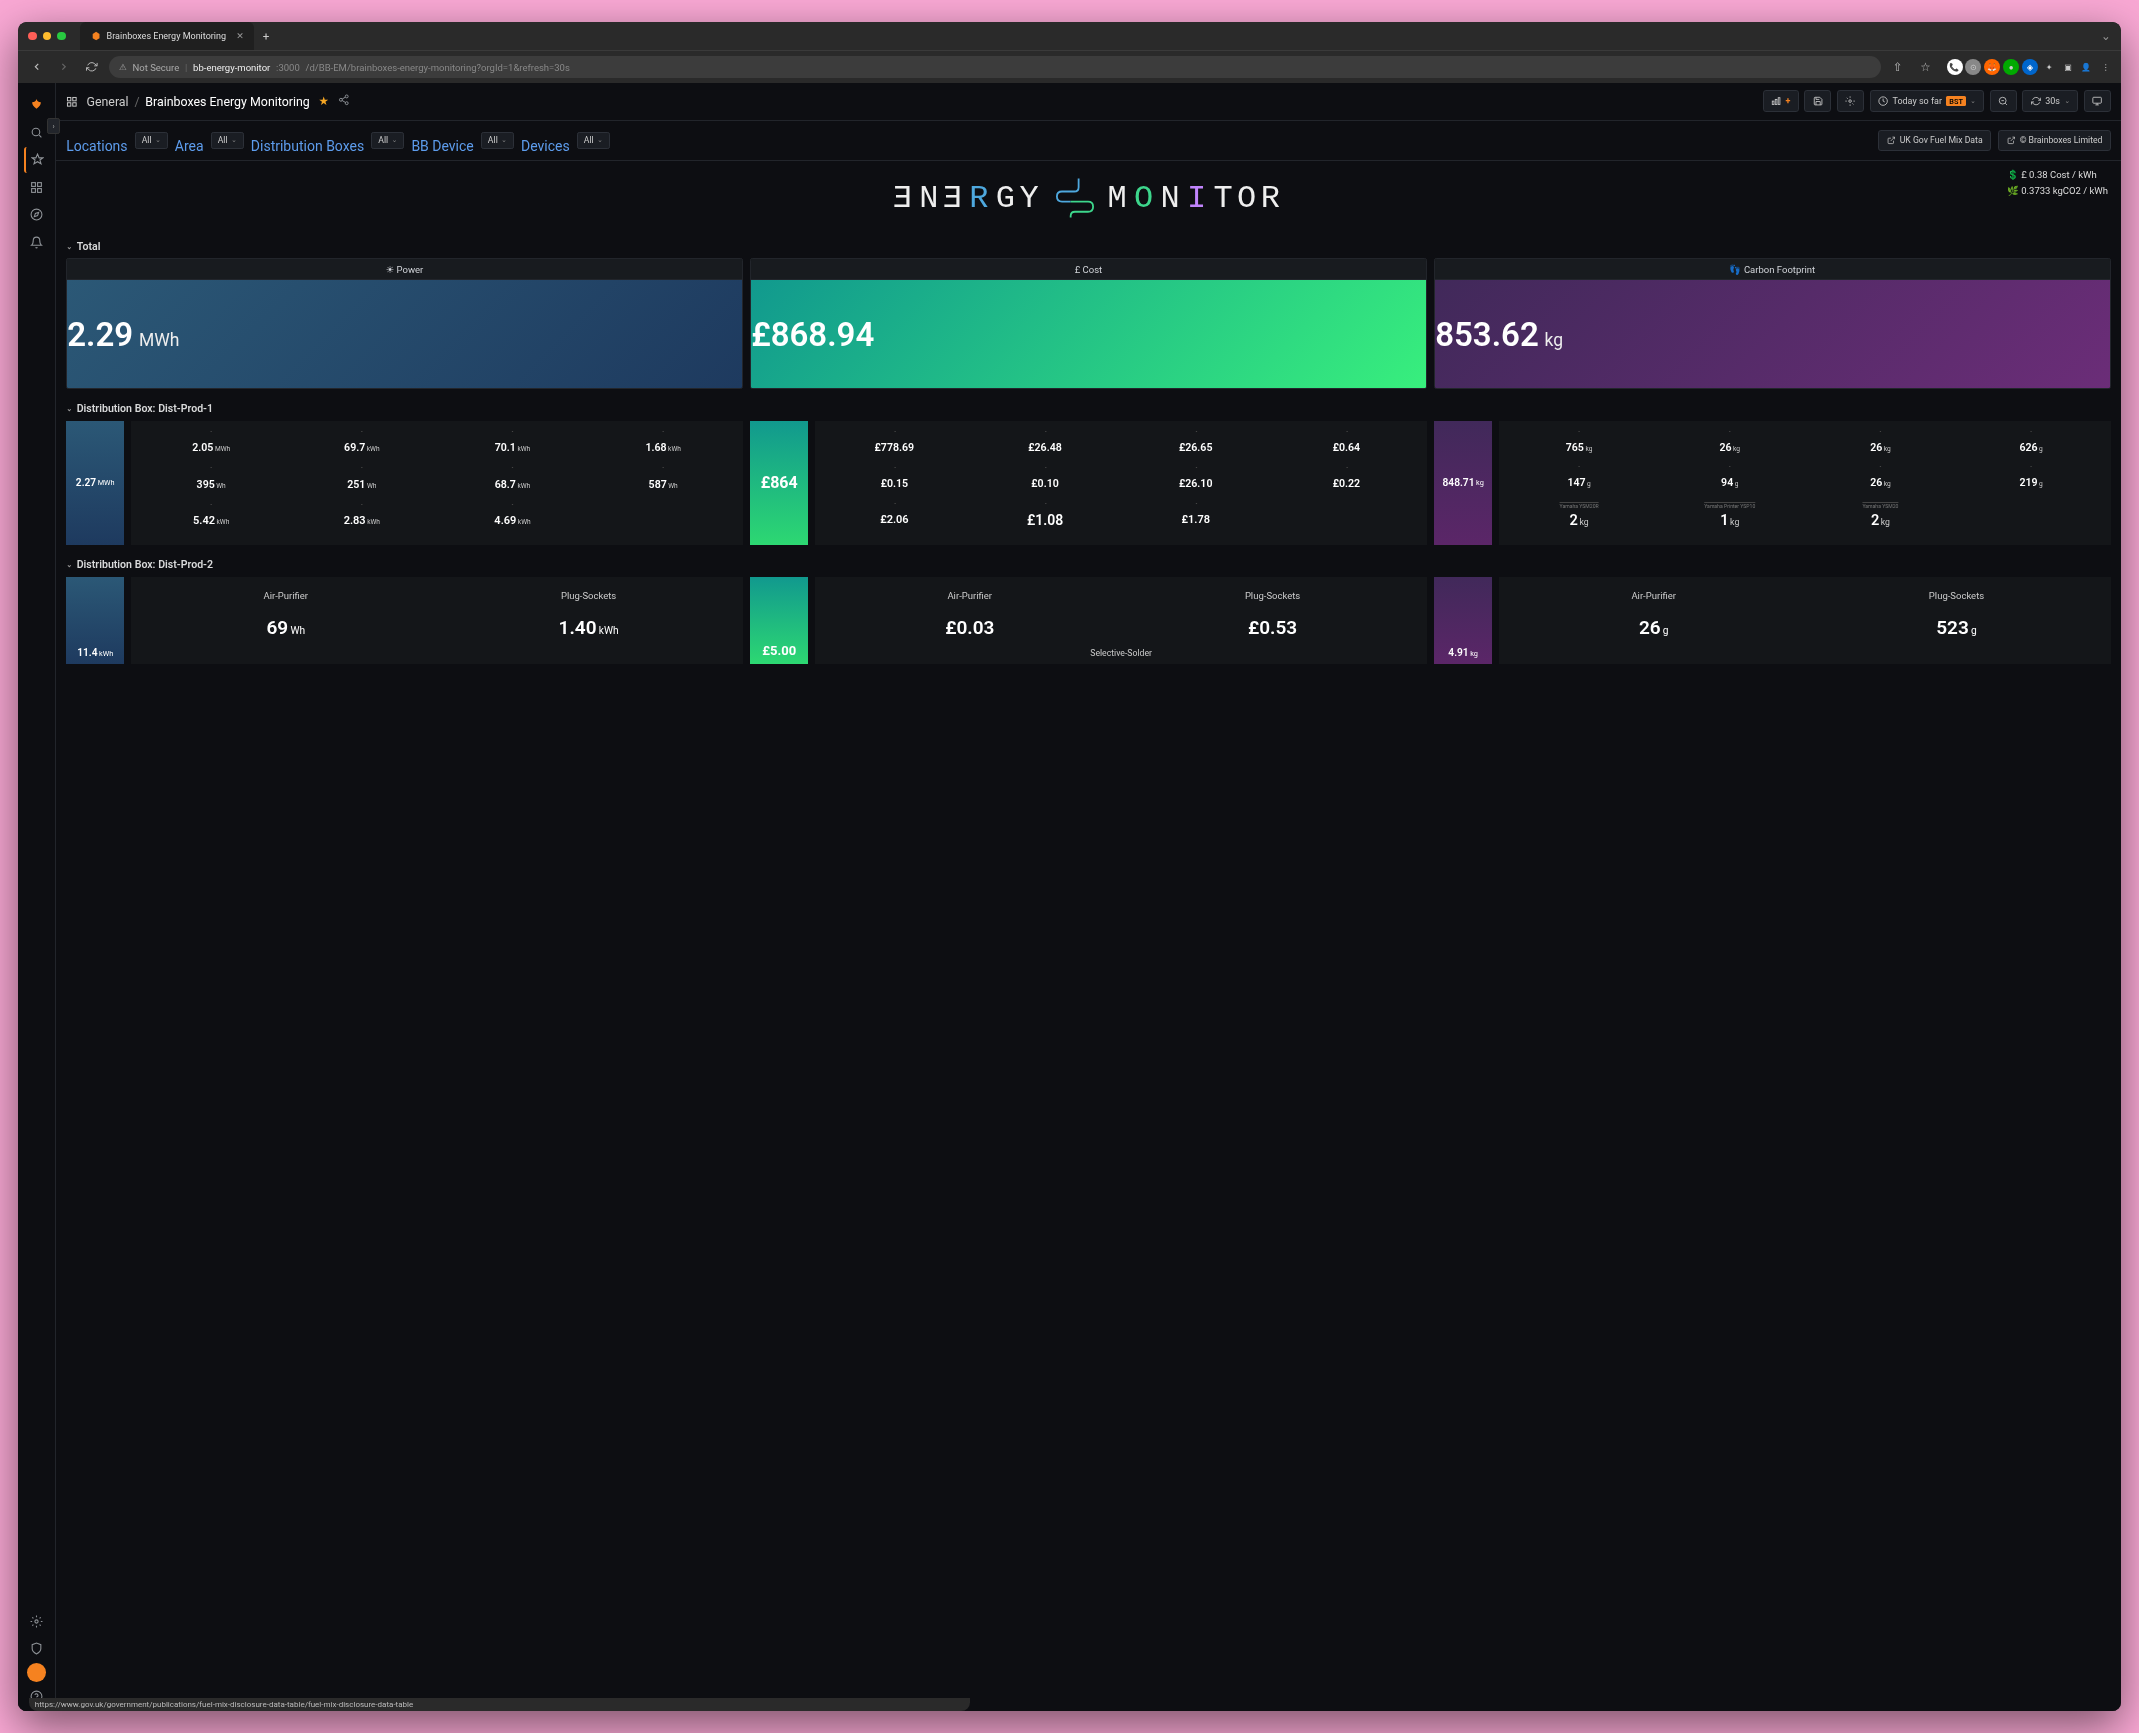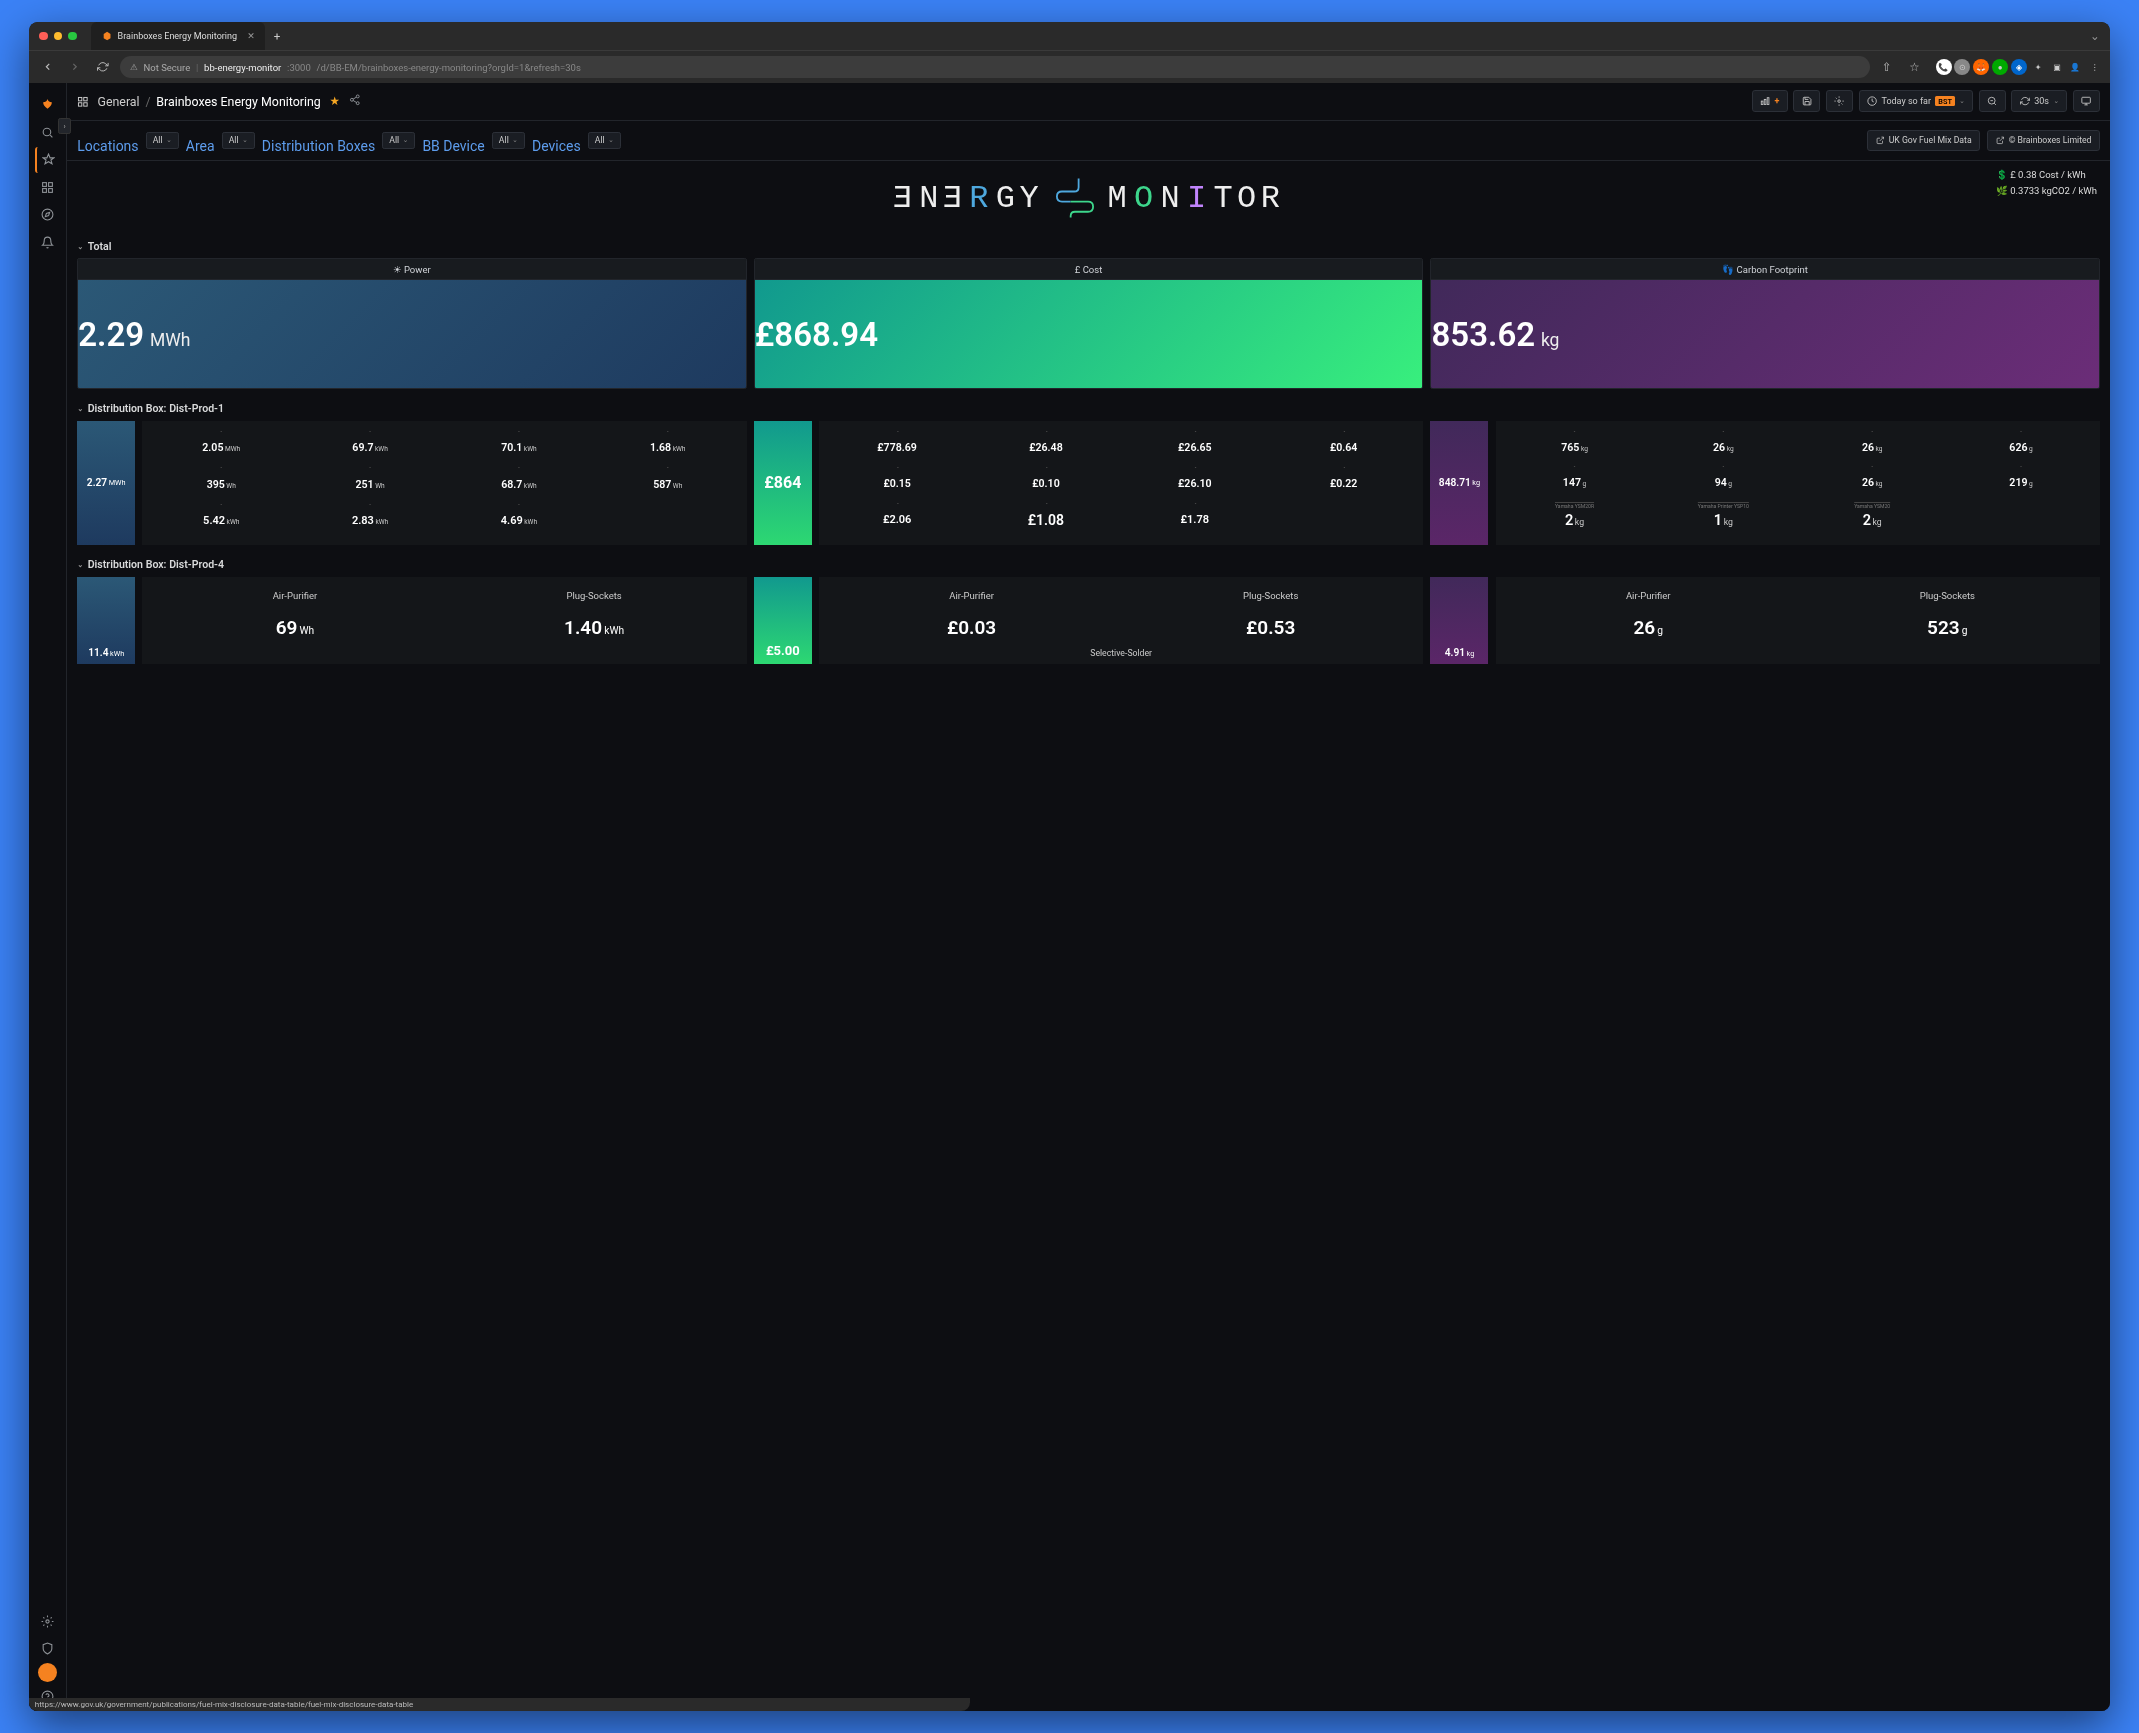--- a/index.html
+++ b/index.html
@@ -1,17 +1,17 @@
 <!DOCTYPE html>
 <html style="font-size:11.6px"><head>
 <meta charset="utf-8">
 <style>
 * { margin: 0; padding: 0; box-sizing: border-box; }
 body { background: #000; font-family: -apple-system, BlinkMacSystemFont, "Segoe UI", Roboto, sans-serif; color: #ccc; overflow: hidden; }
-.wrap { background: #3b82f6; padding: 22px 29px; }
+.wrap { background: #f9a8d4; padding: 22px 18px; }
 .window { background: #1f1f1f; border-radius: 8.7px; overflow: hidden; width: 100%; height: calc(100vh - 44px); display: flex; flex-direction: column; box-shadow: 0 14.6px 44px rgba(0,0,0,0.5); }
 
 
 .titlebar { background: #2a2a2a; height: 29px; display: flex; align-items: center; padding: 0 10.2px; border-bottom: 0.7px solid #3a3a3a; }
 .traffic { display: flex; gap: 5.8px; margin-right: 14.6px; }
 .traffic span { width: 8.7px; height: 8.7px; border-radius: 50%; }
 .traffic .r { background: #ff5f57; }
 .traffic .y { background: #febc2e; }
 .traffic .g { background: #28c840; }
 .tab { display: flex; align-items: center; gap: 5.8px; background: #1f1f1f; border-radius: 5.8px 5.8px 0 0; padding: 5.8px 10.2px; font-size: 9px; color: #ddd; height: 100%; }
@@ -472,21 +472,21 @@
               <div class="mg-item"><span class="lbl">&nbsp;</span><span class="v">26<span class="vu">kg</span></span></div>
               <div class="mg-item"><span class="lbl">&nbsp;</span><span class="v">219<span class="vu">g</span></span></div>
               <div class="mg-item" style="grid-column: 1 / span 1;"><span class="lbl">Yamaha YSM20R</span><span class="v" style="font-size: 14.6px;">2<span class="vu" style="font-size: 8.7px;">kg</span></span></div>
               <div class="mg-item"><span class="lbl">Yamaha Printer YSP10</span><span class="v" style="font-size: 14.6px;">1<span class="vu" style="font-size: 8.7px;">kg</span></span></div>
               <div class="mg-item"><span class="lbl">Yamaha YSM20</span><span class="v" style="font-size: 14.6px;">2<span class="vu" style="font-size: 8.7px;">kg</span></span></div>
             </div>
     </div>
 
     <div class="rowhdr">
             <span class="caret">⌄</span>
-            <span>Distribution Box: Dist-Prod-4</span>
+            <span>Distribution Box: Dist-Prod-2</span>
           </div>
     <div class="panels dist2">
       <div class="side-stat blue bottom">
               <span class="val"><span>11.4</span><span class="u">kWh</span></span>
             </div>
       <div class="mg2">
         <div class="item"><span class="lbl">Air-Purifier</span><span class="v"><span>69</span><span class="vu">Wh</span></span></div>
         <div class="item"><span class="lbl">Plug-Sockets</span><span class="v"><span>1.40</span><span class="vu">kWh</span></span></div>
       </div>
       <div class="side-stat green bottom">

